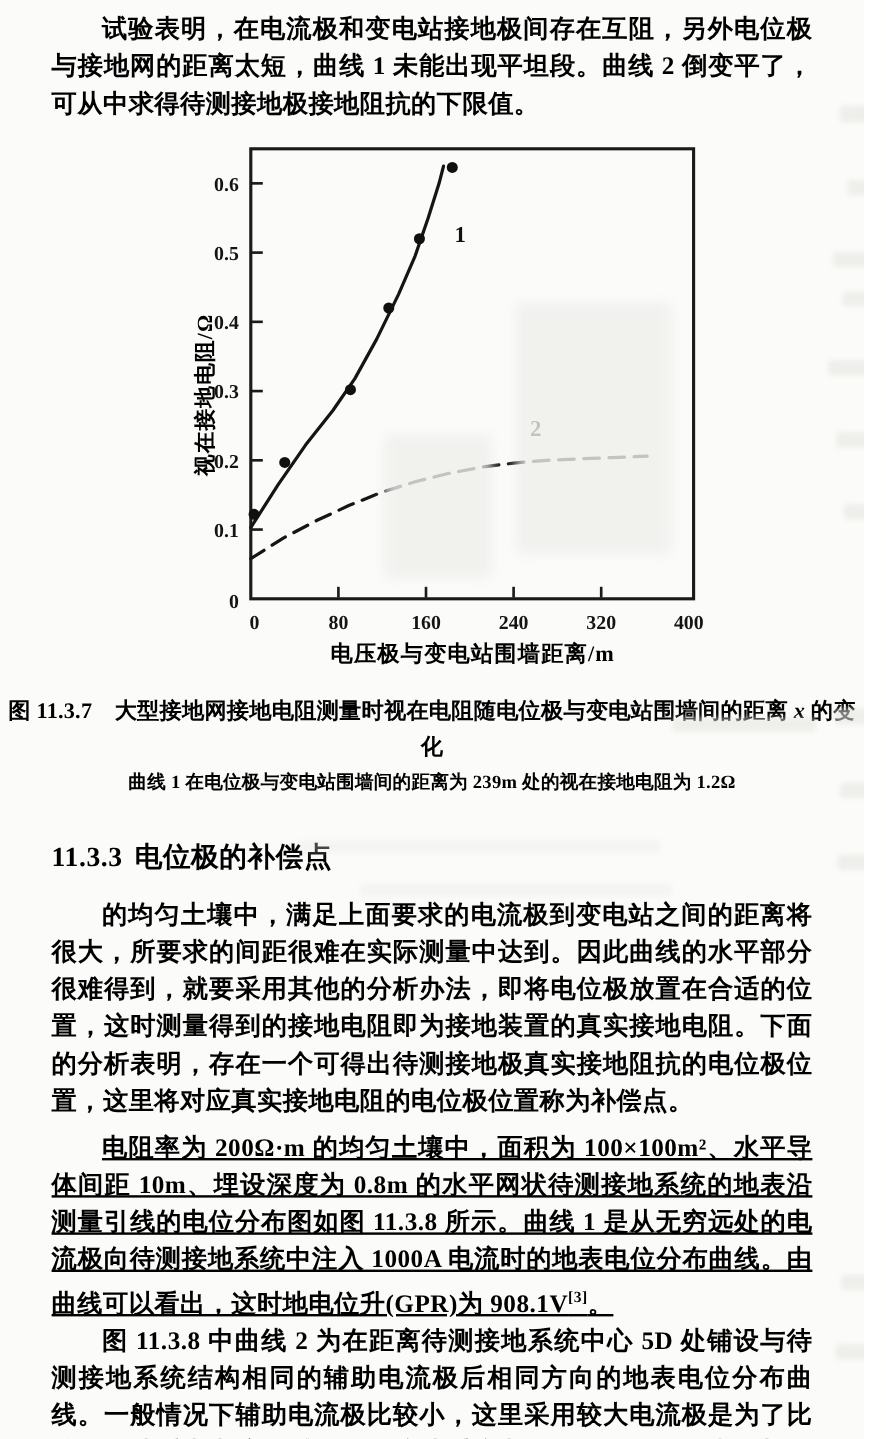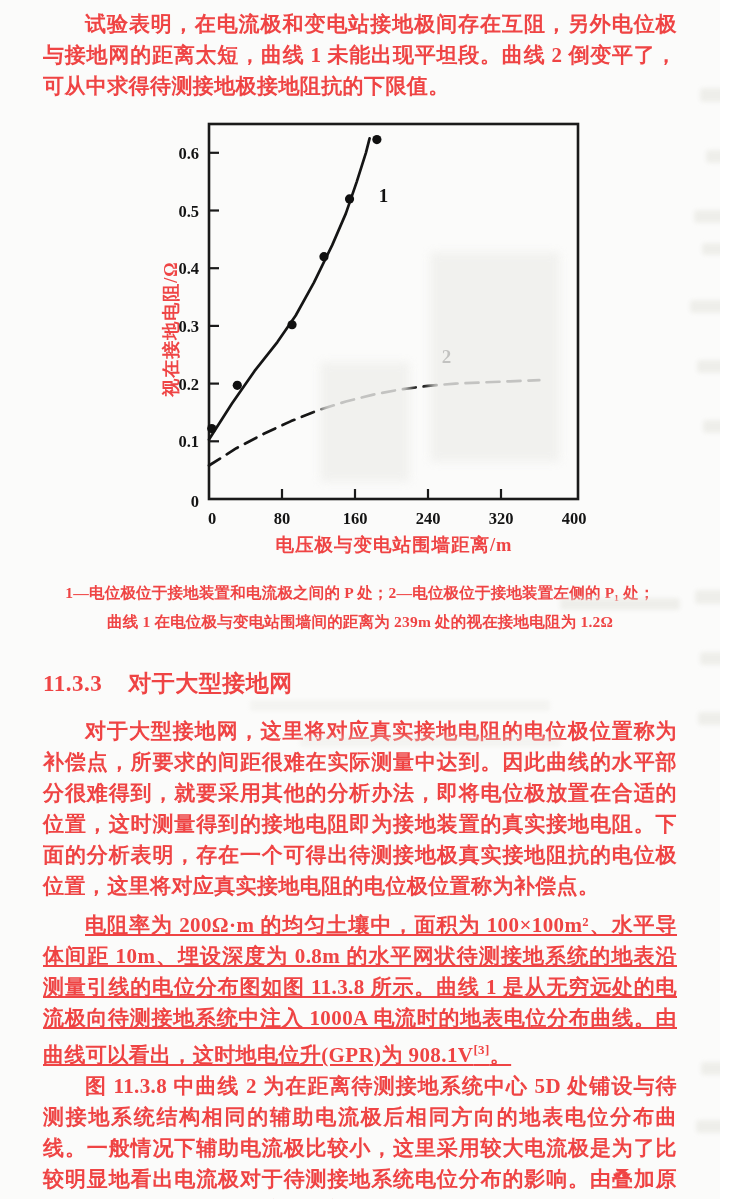--- a/index.html
+++ b/index.html
@@ -2,21 +2,21 @@
 <html><head>
 <meta charset="utf-8">
 <style>
   html,body{margin:0;padding:0;}
   .page{
     position:relative;
     width:720px;height:1199px;
     background:#fbfbfa;
     overflow:hidden;
     font-family:"Liberation Serif","DejaVu Sans",serif;
-    color:#ef4444;
+    color:#000000;
   }
   .body-text{
     margin:0 43px;
     font-size:21px;
     line-height:31px;
     font-weight:700;
     text-align:justify;
     text-indent:2em;
     letter-spacing:0.4px;
   }
@@ -53,21 +53,21 @@
   .cap-title{font-size:18.5px;line-height:30px;letter-spacing:0.2px;}
   .cap-sub{font-size:15.5px;line-height:29px;letter-spacing:0.2px;}
   .cap-title i{font-family:"Liberation Serif",serif;}
   
   .heading{
     margin:32px 43px 0 43px;
     font-size:23px;
     font-weight:700;
     letter-spacing:0.5px;
   }
-  .heading .hnum{margin-right:26px;}
+  .heading .hnum{margin-right:10px;}
   .p2{margin-top:17px;}
   .p3{margin-top:8px;text-decoration:underline;}
   sup{font-size:13px;}
   
   .artifact{
     position:absolute;
     background:#e4e4de;
     opacity:0.55;
     filter:blur(2px);
     border-radius:3px;
@@ -119,27 +119,27 @@
         <path d="M59.0 355.5 L86.4 338.2 L113.8 323.8 L141.1 311.1 L168.5 300.1 L195.9 291.5 L223.3 284.6 L250.6 279.4 L278.0 275.9 L305.4 273.6 L332.8 272.4 L360.1 271.3 L389.3 270.1" fill="none" stroke="#151515" stroke-width="2.7" stroke-linecap="round" stroke-linejoin="round" stroke-dasharray="13 8"></path>
         <text x="291.6875" y="253.405" class="slabel">2</text>
       </svg>
     <div class="xlabel">电压极与变电站围墙距离/m</div>
 
     <div class="artifact light" style="left:430px;top:150px;width:130px;height:210px;"></div>
     <div class="artifact light" style="left:320px;top:260px;width:90px;height:120px;"></div>
   </div>
 
   <div class="caption">
-    <div class="cap-sub">1—电位极位于接地装置和电流极之间的 P 处；2—电位极位于接地装置左侧的 P₁ 处；</div>
+    <div class="cap-title"><span>图 11.3.7　大型接地网接地电阻测量时视在电阻随电位极与变电站围墙间的距离 </span><i>x</i><span> 的变化</span></div>
     <div class="cap-sub">曲线 1 在电位极与变电站围墙间的距离为 239m 处的视在接地电阻为 1.2Ω</div>
   </div>
 
-  <h2 class="heading"><span class="hnum">11.3.3</span><span>对于大型接地网</span></h2>
+  <h2 class="heading"><span class="hnum">11.3.3</span><span>电位极的补偿点</span></h2>
 
-  <p class="body-text p2">对于大型接地网，这里将对应真实接地电阻的电位极位置称为补偿点，所要求的间距很难在实际测量中达到。因此曲线的水平部分很难得到，就要采用其他的分析办法，即将电位极放置在合适的位置，这时测量得到的接地电阻即为接地装置的真实接地电阻。下面的分析表明，存在一个可得出待测接地极真实接地阻抗的电位极位置，这里将对应真实接地电阻的电位极位置称为补偿点。</p>
+  <p class="body-text p2">的均匀土壤中，满足上面要求的电流极到变电站之间的距离将很大，所要求的间距很难在实际测量中达到。因此曲线的水平部分很难得到，就要采用其他的分析办法，即将电位极放置在合适的位置，这时测量得到的接地电阻即为接地装置的真实接地电阻。下面的分析表明，存在一个可得出待测接地极真实接地阻抗的电位极位置，这里将对应真实接地电阻的电位极位置称为补偿点。</p>
 
   <p class="body-text p3"><span>电阻率为 200Ω·m 的均匀土壤中，面积为 100×100m²、水平导体间距 10m、埋设深度为 0.8m 的水平网状待测接地系统的地表沿测量引线的电位分布图如图 11.3.8 所示。曲线 1 是从无穷远处的电流极向待测接地系统中注入 1000A 电流时的地表电位分布曲线。由曲线可以看出，这时地电位升(GPR)为 908.1V</span><sup>[3]</sup><span>。</span></p>
 
   <p class="body-text p4">图 11.3.8 中曲线 2 为在距离待测接地系统中心 5D 处铺设与待测接地系统结构相同的辅助电流极后相同方向的地表电位分布曲线。一般情况下辅助电流极比较小，这里采用较大电流极是为了比较明显地看出电流极对于待测接地系统电位分布的影响。由叠加原理可以知道，两接地系统中间部分的地表电位分布是极性相反的两部分入地电流在地表产生的电位之和。由此可以看到电位零点由无穷远处移到了两接地系</p>
 
   <div>
     <div class="artifact" style="left:700px;top:88px;width:26px;height:14px;"></div>
     <div class="artifact" style="left:706px;top:150px;width:20px;height:13px;"></div>
     <div class="artifact" style="left:694px;top:210px;width:34px;height:13px;"></div>
     <div class="artifact" style="left:702px;top:243px;width:24px;height:12px;"></div>

